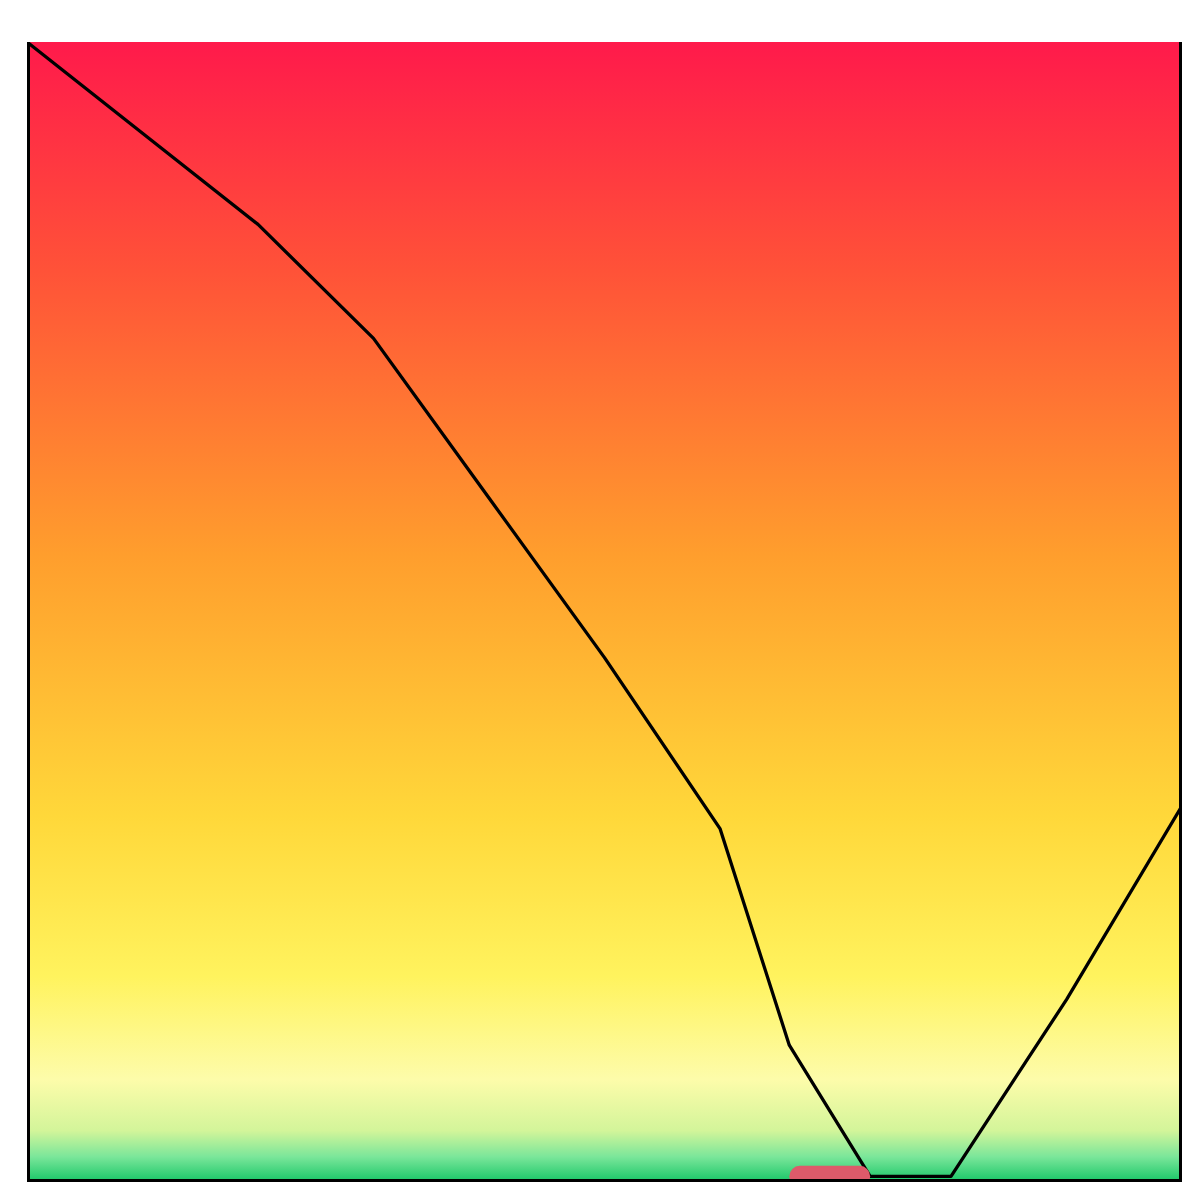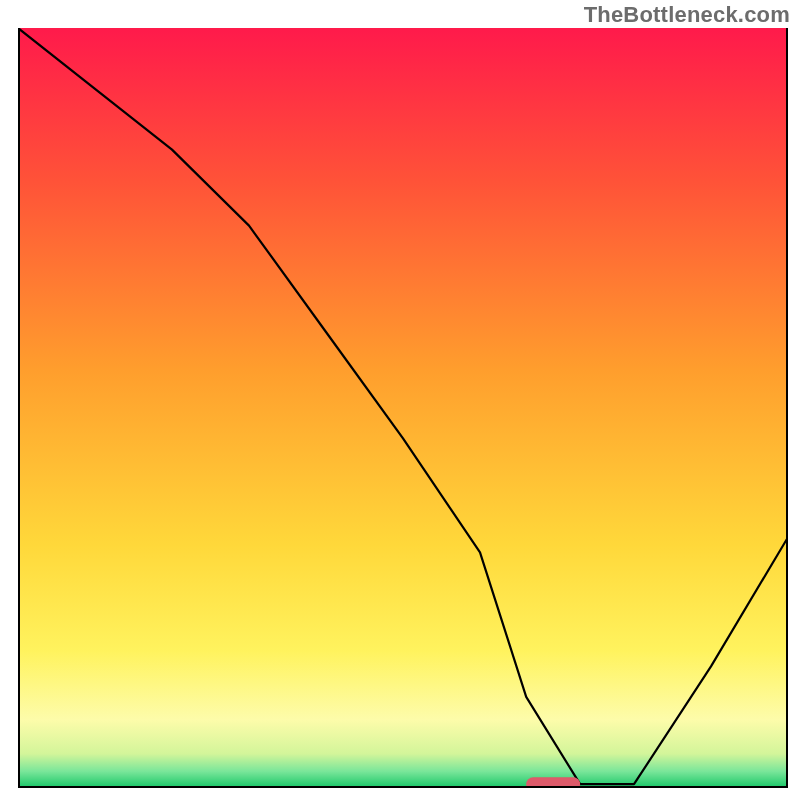--- a/index.html
+++ b/index.html
@@ -35,21 +35,20 @@
     height: 760px;
   }
   .plot-area svg {
     display: block;
   }
 </style>
 </head>
 <body>
 
 <div class="frame">
-  <div class="watermark">TheBottleneck.com</div>
 
   <div class="plot-area">
     <svg id="chart-svg" width="770" height="760" viewBox="0 0 770 760">
         <defs>
           <linearGradient id="bg-grad" x1="0" y1="0" x2="0" y2="1">
             <stop offset="0.00%" stop-color="#ff1a4b"></stop>
             <stop offset="20.00%" stop-color="#ff5238"></stop>
             <stop offset="45.00%" stop-color="#ff9e2d"></stop>
             <stop offset="68.00%" stop-color="#ffd83a"></stop>
             <stop offset="82.00%" stop-color="#fff35e"></stop>

